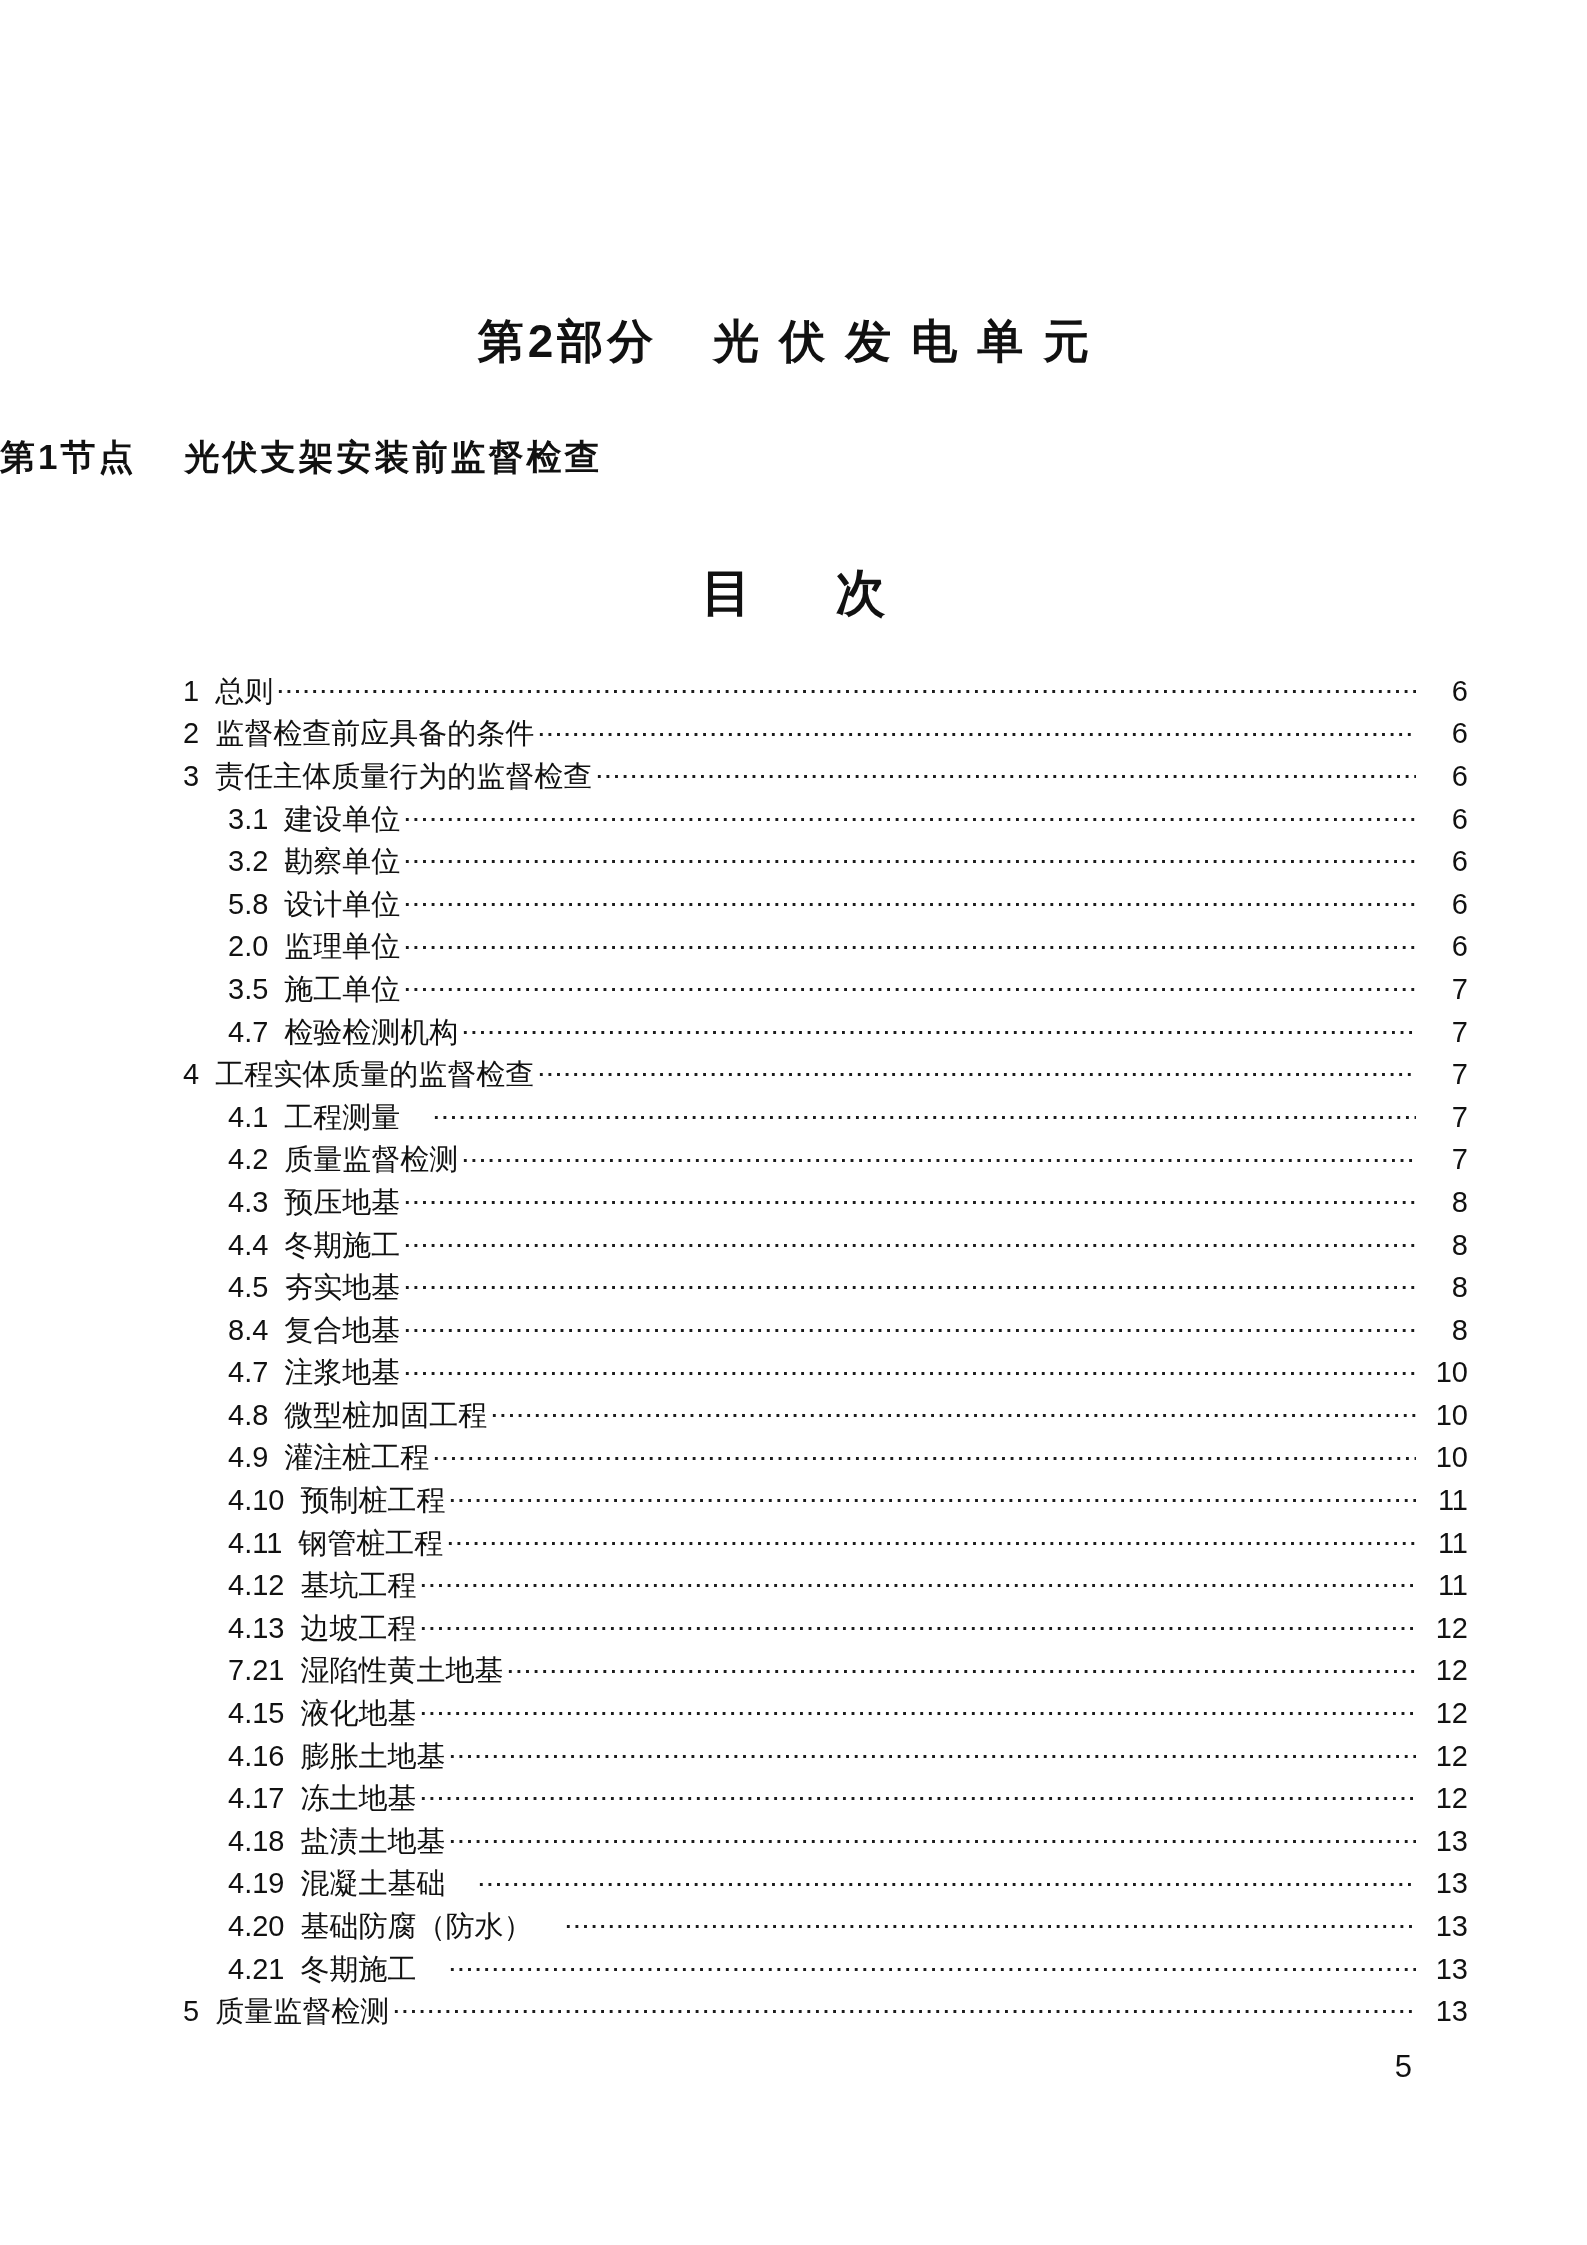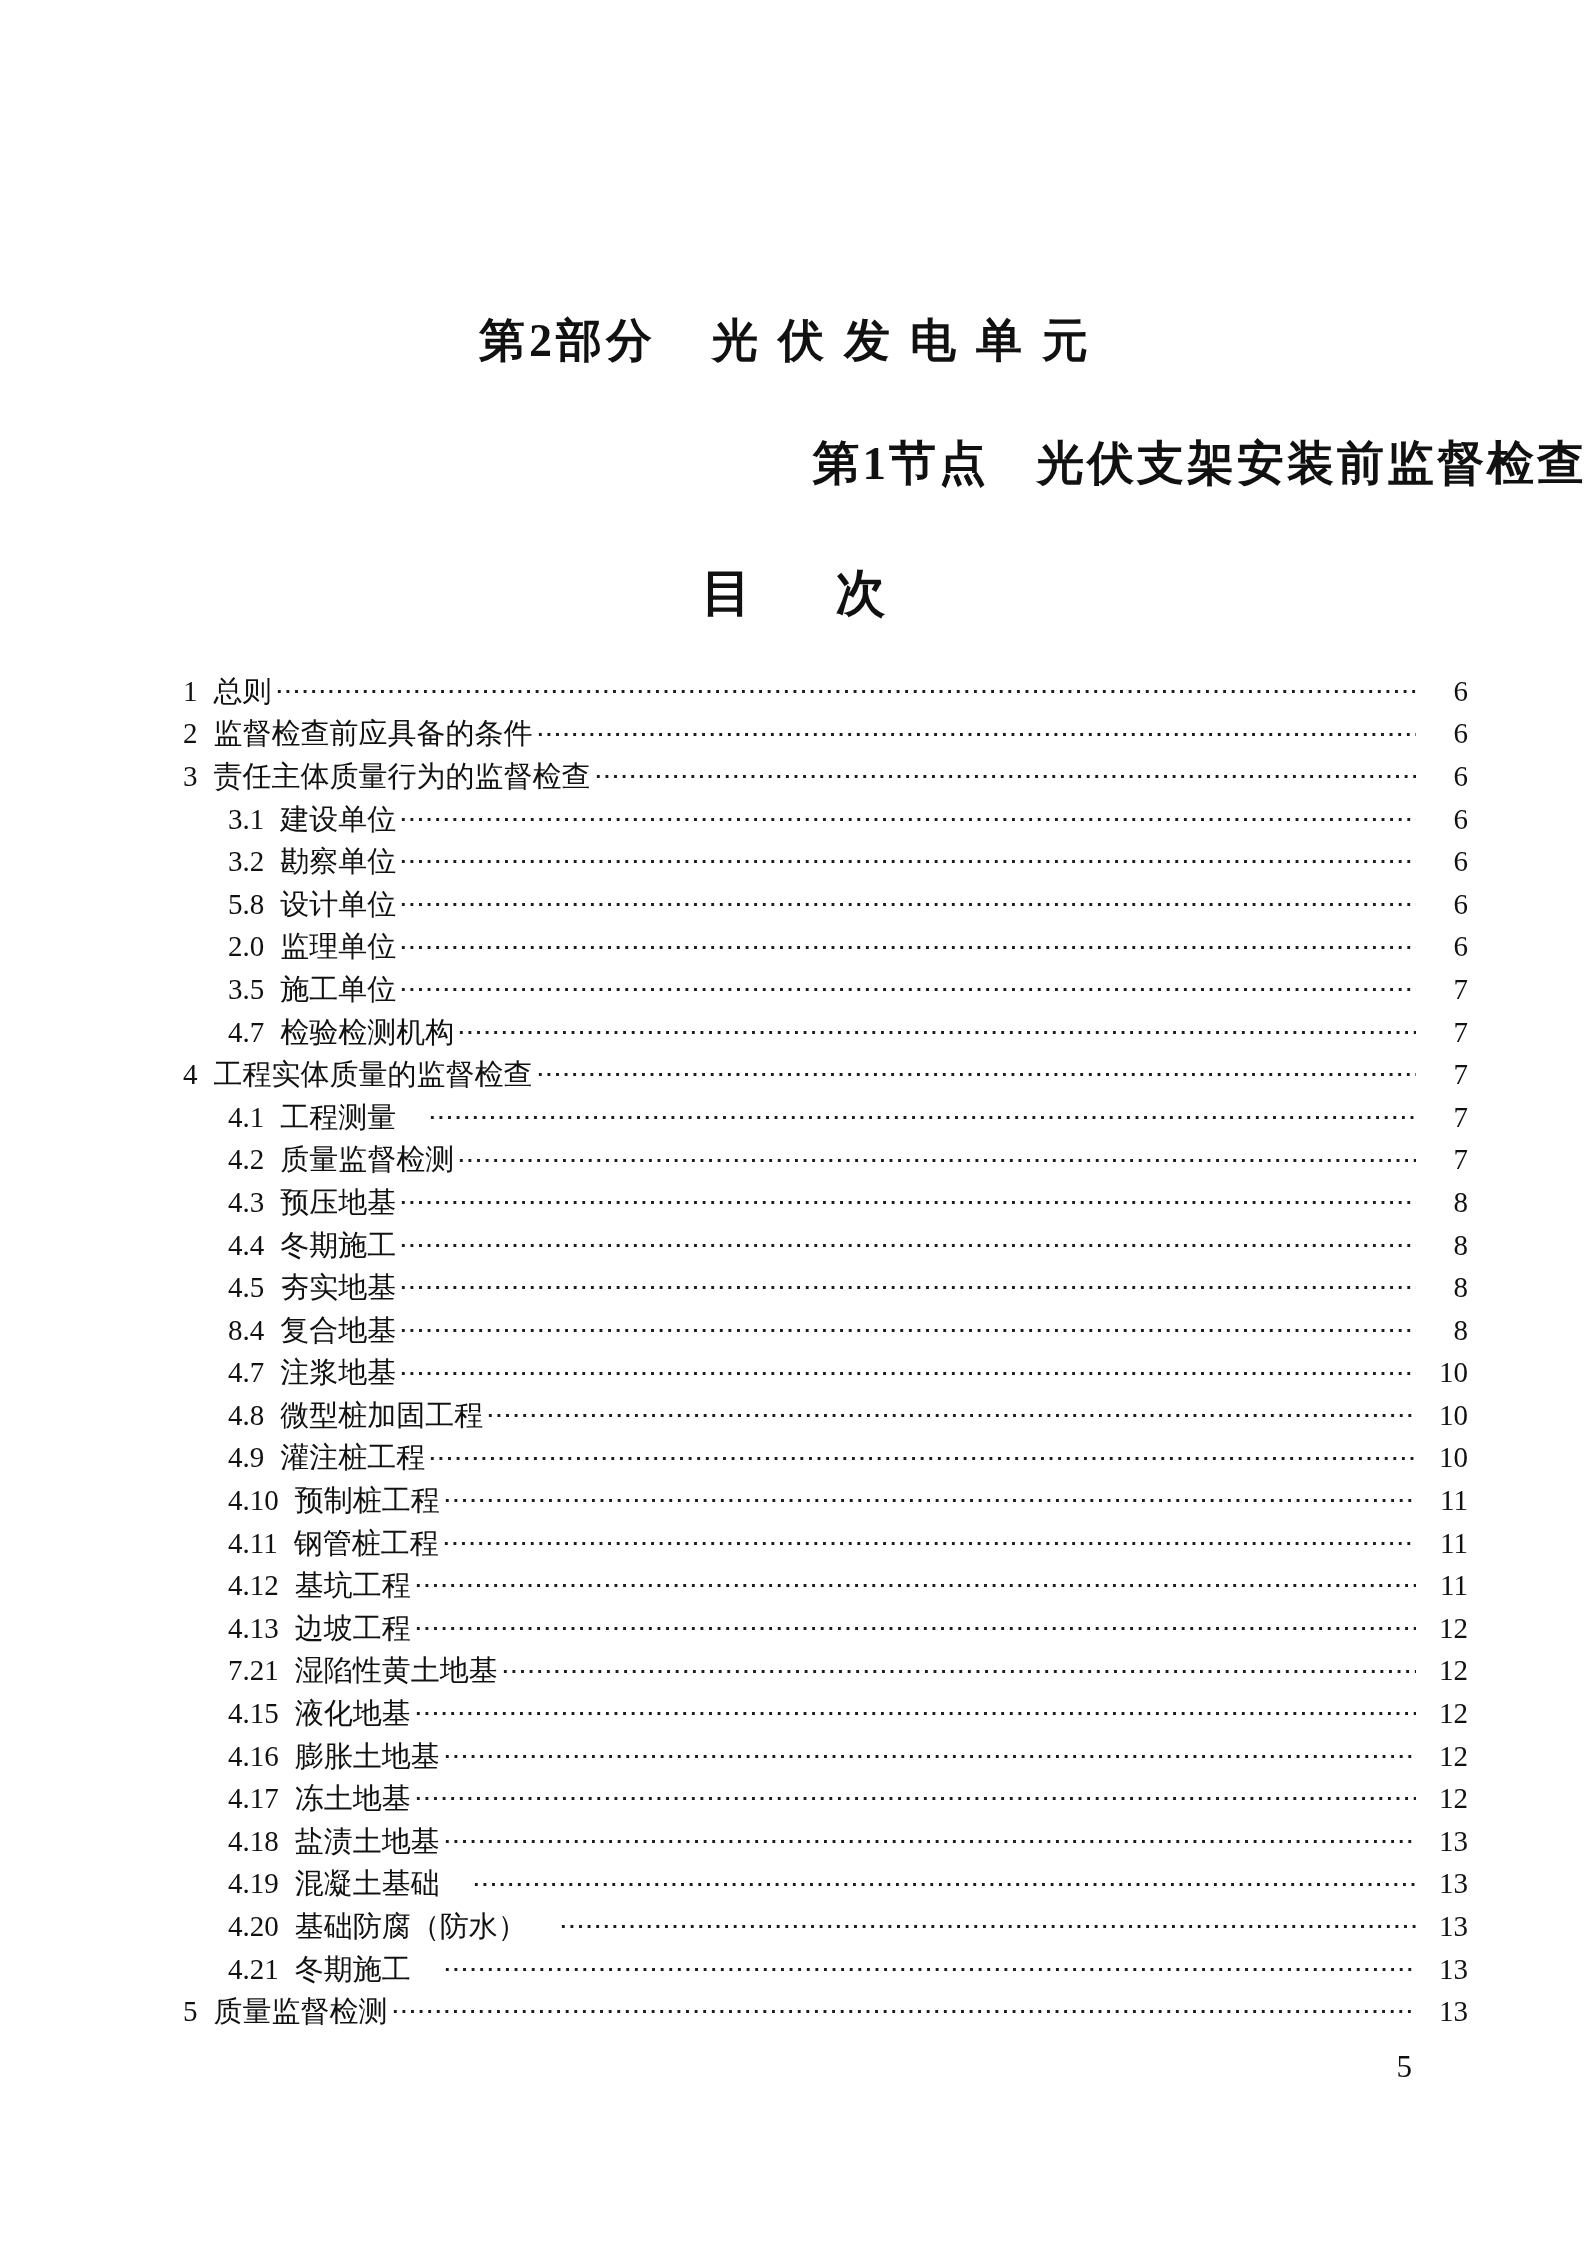--- a/index.html
+++ b/index.html
@@ -2,37 +2,36 @@
 <html><head>
 <meta charset="utf-8">
 <style>
   html,body { margin:0; padding:0; background:#888; }
   .page {
     position:relative;
     width:1587px; height:2245px;
     margin:0 auto;
     background:#ffffff;
     color:#111;
-    font-family:Liberation Serif, serif;
+    font-family:Liberation Sans, sans-serif;
     overflow:hidden;
   }
   .part-title {
     position:absolute; top:316px; left:0; right:0;
     text-align:center;
     font-size:46px; font-weight:bold; line-height:1.1;
     white-space:nowrap;
   }
   .part-title .prefix { letter-spacing:4px; }
   .part-title .main   { margin-left:56px; letter-spacing:20px; }
   .section-title {
     position:absolute; top:438px; left:0; right:0;
-    text-align:right;
-    font-size:47px; font-weight:bold; line-height:1.1;
+    text-align:left;
+    font-size:35px; font-weight:bold; line-height:1.1;
     white-space:nowrap;
-    padding-left:40px;
   }
   .section-title .prefix { letter-spacing:3px; }
   .section-title .main   { margin-left:48px; letter-spacing:3px; }
   .toc-heading {
     position:absolute; top:566px; left:0; right:0;
     text-align:center;
     font-size:50px; font-weight:bold; line-height:1.1;
     white-space:nowrap;
   }
   .toc-heading .c2 { margin-left:84px; }

